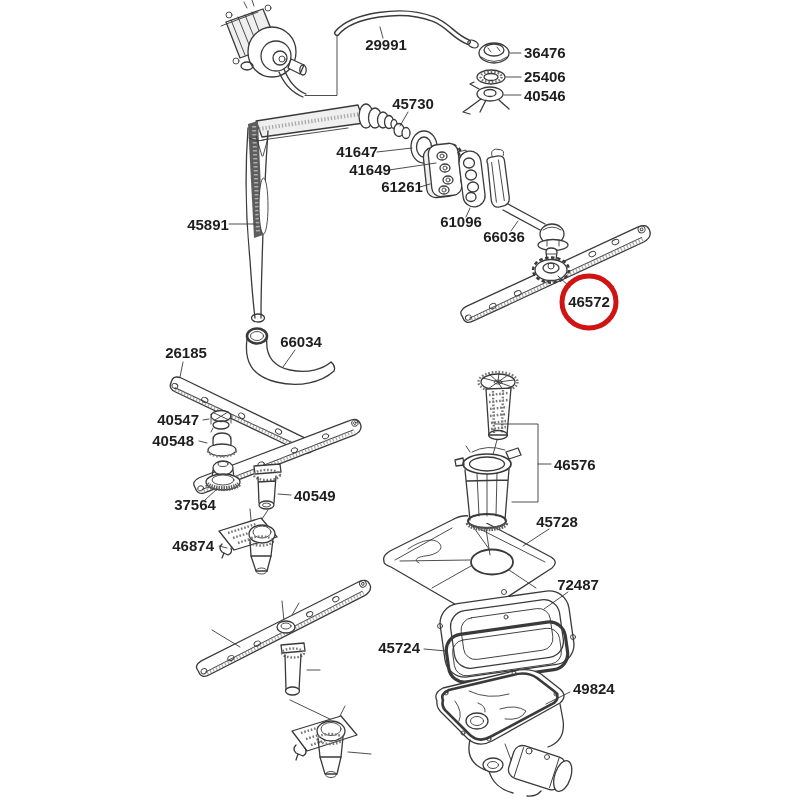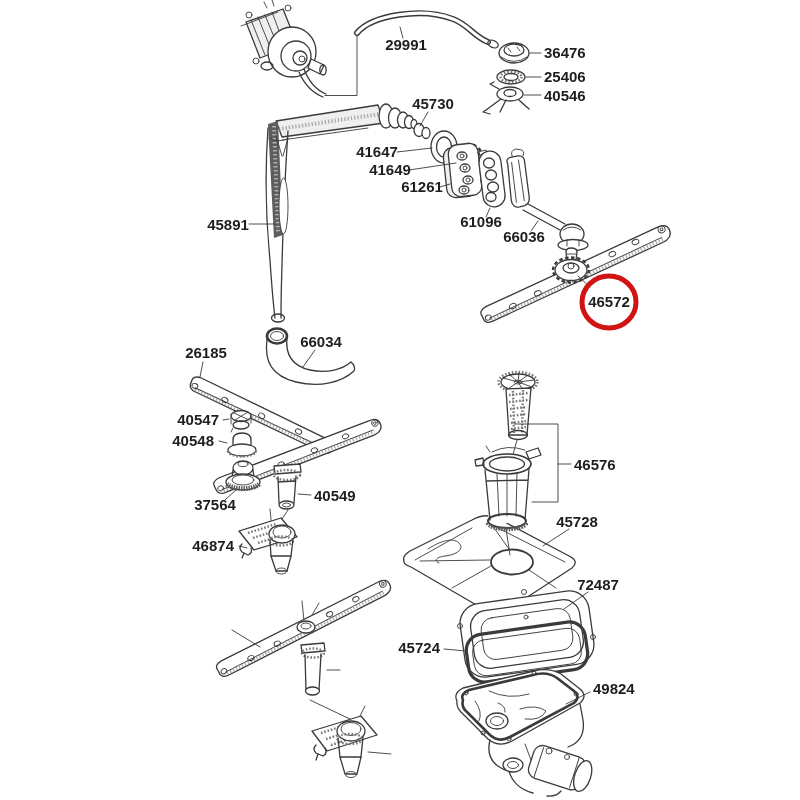--- a/index.html
+++ b/index.html
@@ -1,17 +1,17 @@
 <!DOCTYPE html>
 <html style="--line: #3a3a3a; --label: #1e1e1e;"><head>
 <meta charset="utf-8">
 <style>
   html,body{margin:0;padding:0;background:#fff;}
   #canvas{position:relative;width:676px;height:800px;background:#fff;overflow:hidden;
-          font-family:"Liberation Sans","DejaVu Sans",sans-serif;margin-left:20px;}
+          font-family:"Liberation Sans","DejaVu Sans",sans-serif;}
   svg{position:absolute;left:0;top:0;}
   .s  {fill:none;stroke:var(--line,#3a3a3a);stroke-width:1.3;stroke-linecap:round;stroke-linejoin:round;}
   .sf {fill:#fff;stroke:var(--line,#3a3a3a);stroke-width:1.3;stroke-linejoin:round;}
   .sg {fill:#efefef;stroke:var(--line,#3a3a3a);stroke-width:1.3;stroke-linejoin:round;}
   .b  {fill:none;stroke:var(--line,#3a3a3a);stroke-width:2.6;stroke-linecap:round;}
   .thin{stroke-width:.9;}
   .d  {fill:none;stroke:#787878;stroke-width:2.4;stroke-dasharray:1.6 1.8;}
   .hb {fill:none;stroke:#8a8a8a;stroke-width:4;stroke-dasharray:1.3 2;opacity:.7;}
   .dk {fill:#5d5d5d;stroke:none;}
   text{font:bold 15px "Liberation Sans","DejaVu Sans",sans-serif;fill:var(--label,#1e1e1e);}

